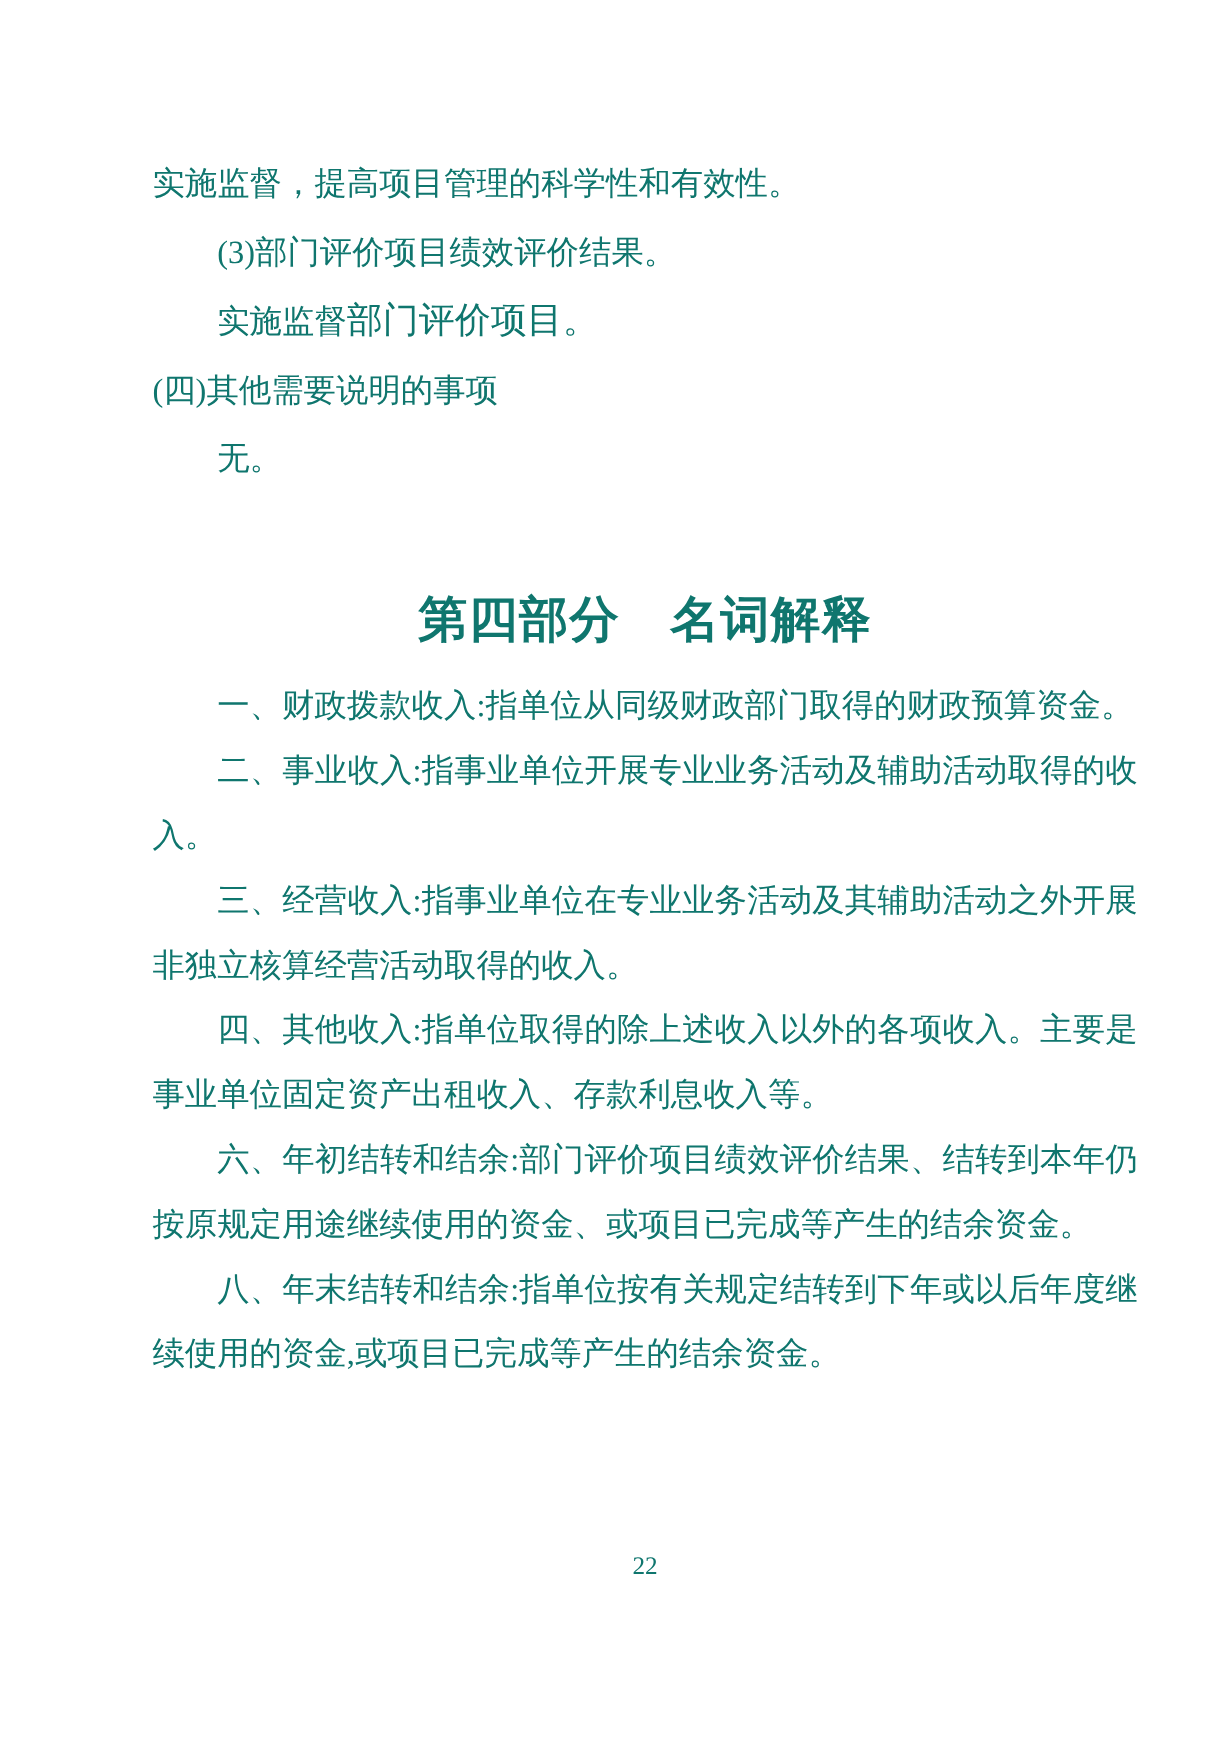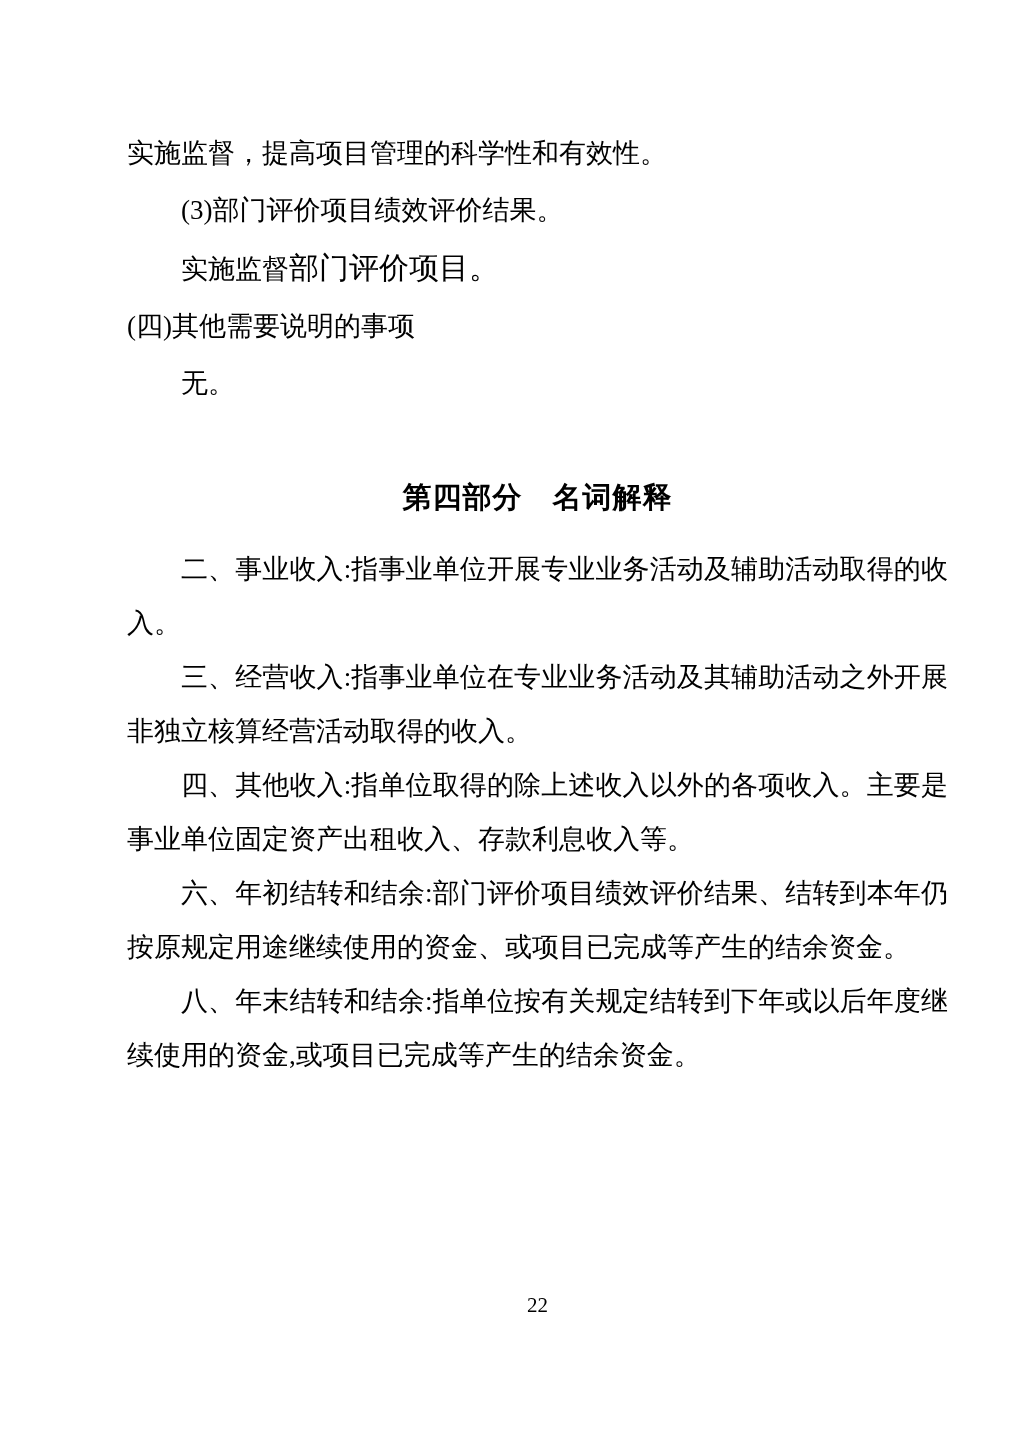--- a/index.html
+++ b/index.html
@@ -6,21 +6,21 @@
     margin: 0;
     padding: 0;
     background: #ffffff;
   }
   .page {
     position: relative;
     width: 1024px;
     height: 1448px;
     background: #ffffff;
     font-family: "Liberation Serif", "DejaVu Serif", serif;
-    color: #000000;
+    color: #0f766e;
     overflow: hidden;
   }
   .content {
     position: absolute;
     left: 127px;
     right: 76px;
     top: 0;
     padding-top: 125px;
   }
   .intro p {
@@ -32,22 +32,22 @@
   .ind {
     text-indent: 54px;
   }
   .sz-small {
     font-size: 24px;
   }
   .mixed-small {
     font-size: 30px;
   }
   .section-title {
-    margin: 62px 0 22px 0;
-    font-size: 29px;
+    margin: 82px 0 22px 0;
+    font-size: 41px;
     line-height: 46px;
     font-weight: bold;
     text-align: center;
     letter-spacing: 1px;
   }
   .defs p {
     margin: 0;
     font-size: 27px;
     line-height: 54px;
     text-indent: 54px;
@@ -73,20 +73,21 @@
       <p>实施监督，提高项目管理的科学性和有效性。</p>
       <p class="ind">(3)部门评价项目绩效评价结果。</p>
       <p class="ind"><span>实施监督</span><span class="mixed-small">部门评价项目。</span></p>
       <p class="sz-small">(四)其他需要说明的事项</p>
       <p class="ind">无。</p>
     </div>
 
     <h1 class="section-title">第四部分　名词解释</h1>
 
     <div class="defs">
+      <p>一、财政拨款收入:指单位从同级财政部门取得的财政预算资金。</p>
       <p>二、事业收入:指事业单位开展专业业务活动及辅助活动取得的收入。</p>
       <p>三、经营收入:指事业单位在专业业务活动及其辅助活动之外开展非独立核算经营活动取得的收入。</p>
       <p>四、其他收入:指单位取得的除上述收入以外的各项收入。主要是事业单位固定资产出租收入、存款利息收入等。</p>
       <p>六、年初结转和结余:部门评价项目绩效评价结果、结转到本年仍按原规定用途继续使用的资金、或项目已完成等产生的结余资金。</p>
       <p>八、年末结转和结余:指单位按有关规定结转到下年或以后年度继续使用的资金,或项目已完成等产生的结余资金。</p>
     </div>
 
   </div>
 
   <div class="pagenum">22</div>

